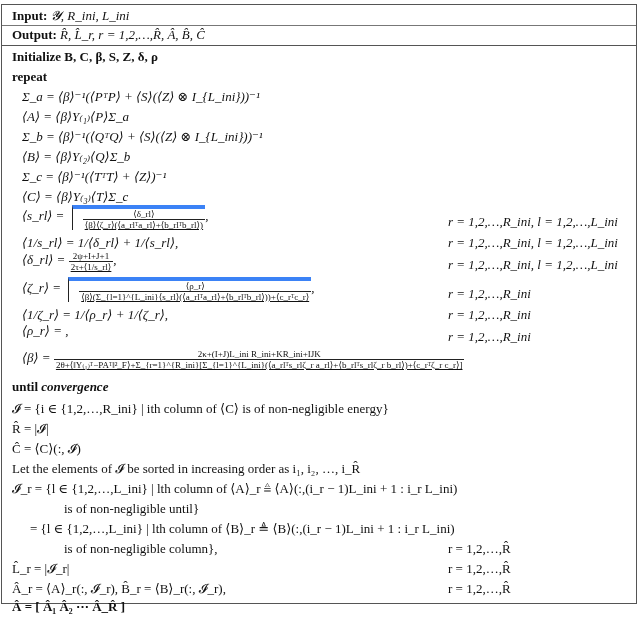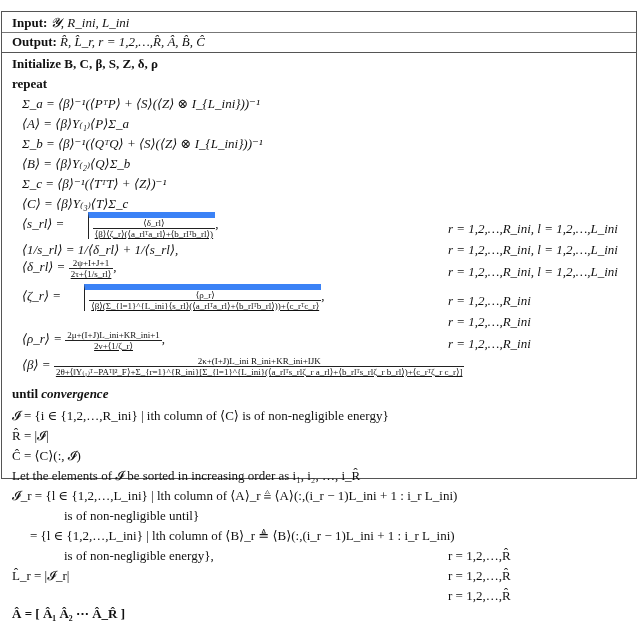--- a/index.html
+++ b/index.html
@@ -1,31 +1,31 @@
 <!DOCTYPE html>
 <html><head>
 <meta charset="utf-8">
 <style>
   html, body { margin:0; padding:0; background:#fff; }
   body { width:640px; height:631px; position:relative; overflow:hidden;
          font-family:"Liberation Serif","DejaVu Serif",serif; color:#111; font-size:13px; }
-  .box { position:absolute; left:1px; top:11px; width:636px; height:468px;
+  .box { position:absolute; left:1px; top:4px; width:636px; height:600px;
          border:1.5px solid #555; box-sizing:border-box; }
   .sep { position:absolute; left:0; right:0; border-top:1px solid #777; }
   .line { position:absolute; left:10px; white-space:nowrap; line-height:16px; }
   .indent { left:20px; }
   .cond { position:absolute; left:446px; white-space:nowrap; font-style:italic; line-height:16px; }
   .cond2 { position:absolute; left:446px; white-space:nowrap; line-height:16px; }
   b { font-weight:bold; }
   i { font-style:italic; }
   .kw { font-weight:bold; }
   .frac { display:inline-block; vertical-align:middle; text-align:center; font-size:9px; line-height:10px; }
   .frac .num { display:block; border-bottom:1px solid #222; padding:0 2px; }
   .frac .den { display:block; padding:0 2px;text-decoration:underline; }
-  .sqrt { display:inline-block; vertical-align:middle; border-top:6px solid #3b82f6; border-left:1px solid #222; padding-left:4px; margin-left:20px; }
+  .sqrt { display:inline-block; vertical-align:middle; border-top:4px solid #3b82f6; border-left:1px solid #222; padding-left:10px; margin-left:4px; }
 </style>
 </head>
 <body>
 
 <div class="box">
   <div class="line" style="top:3px">
     <span class="kw">Input:</span>
     <i>𝓨, R_ini, L_ini</i>
   </div>
   <div class="sep" style="top:20px"></div>
@@ -61,44 +61,46 @@
     <span class="frac"><span class="num">2ψ+I+J+1</span><span class="den">2τ+⟨1/s_rl⟩</span></span>,
   </div>
   <div class="cond" style="top:252px">r = 1,2,…,R_ini, l = 1,2,…,L_ini</div>
 
   <div class="line indent" style="top:272px">
     <i>⟨ζ_r⟩ =</i>
     <span class="sqrt"><span class="frac"><span class="num">⟨ρ_r⟩</span><span class="den">⟨β⟩(Σ_{l=1}^{L_ini}⟨s_rl⟩(⟨a_rlᵀa_rl⟩+⟨b_rlᵀb_rl⟩))+⟨c_rᵀc_r⟩</span></span></span>,
   </div>
   <div class="cond" style="top:281px">r = 1,2,…,R_ini</div>
 
+  <div class="line indent" style="top:302px"><i>⟨1/ζ_r⟩ =</i> <i>1/⟨ρ_r⟩ + 1/⟨ζ_r⟩,</i></div>
   <div class="cond" style="top:302px">r = 1,2,…,R_ini</div>
 
   <div class="line indent" style="top:318px">
     <i>⟨ρ_r⟩ =</i>
-    <span class="frac"><span class="num">2μ+(I+J)L_ini+KR_ini+1</span><span class="den">2ν+⟨1/ζ_r⟩</span></span>,
+    ,
   </div>
   <div class="cond" style="top:324px">r = 1,2,…,R_ini</div>
 
   <div class="line indent" style="top:344px">
     <i>⟨β⟩ =</i>
     <span class="frac"><span class="num">2κ+(I+J)L_ini R_ini+KR_ini+IJK</span><span class="den">2θ+⟨‖Y₍₁₎ᵀ−PAᵀ‖²_F⟩+Σ_{r=1}^{R_ini}[Σ_{l=1}^{L_ini}(⟨a_rlᵀs_rlζ_r a_rl⟩+⟨b_rlᵀs_rlζ_r b_rl⟩)+⟨c_rᵀζ_r c_r⟩]</span></span>
   </div>
 
   <div class="line" style="top:374px">
     <span class="kw">until</span>
     <b><i>convergence</i></b>
   </div>
 
   <div class="line" style="top:396px">𝓘 = {i ∈ {1,2,…,R_ini} | ith column of ⟨C⟩ is of non-negligible energy}</div>
   <div class="line" style="top:416px">R̂ = |𝓘|</div>
   <div class="line" style="top:436px">Ĉ = ⟨C⟩(:, 𝓘)</div>
   <div class="line" style="top:456px">Let the elements of 𝓘 be sorted in increasing order as i₁, i₂, …, i_R̂</div>
   <div class="line" style="top:476px">𝓘_r = {l ∈ {1,2,…,L_ini} | lth column of ⟨A⟩_r ≜ ⟨A⟩(:,(i_r − 1)L_ini + 1 : i_r L_ini)</div>
   <div class="line" style="top:496px;left:62px">is of non-negligible until}</div>
   <div class="line" style="top:516px;left:28px">= {l ∈ {1,2,…,L_ini} | lth column of ⟨B⟩_r ≜ ⟨B⟩(:,(i_r − 1)L_ini + 1 : i_r L_ini)</div>
-  <div class="line" style="top:536px;left:62px">is of non-negligible energy},</div>
+  <div class="line" style="top:536px;left:62px">is of non-negligible column},</div>
   <div class="cond2" style="top:536px">r = 1,2,…,R̂</div>
   <div class="line" style="top:556px">L̂_r = |𝓘_r|</div>
   <div class="cond2" style="top:556px">r = 1,2,…,R̂</div>
+  <div class="line" style="top:576px">Â_r = ⟨A⟩_r(:, 𝓘_r), B̂_r = ⟨B⟩_r(:, 𝓘_r),</div>
   <div class="cond2" style="top:576px">r = 1,2,…,R̂</div>
   <div class="line" style="top:594px;font-weight:bold">Â = [ Â₁   Â₂ ⋯ Â_R̂ ]</div>
 </div>
 
 </body></html>

